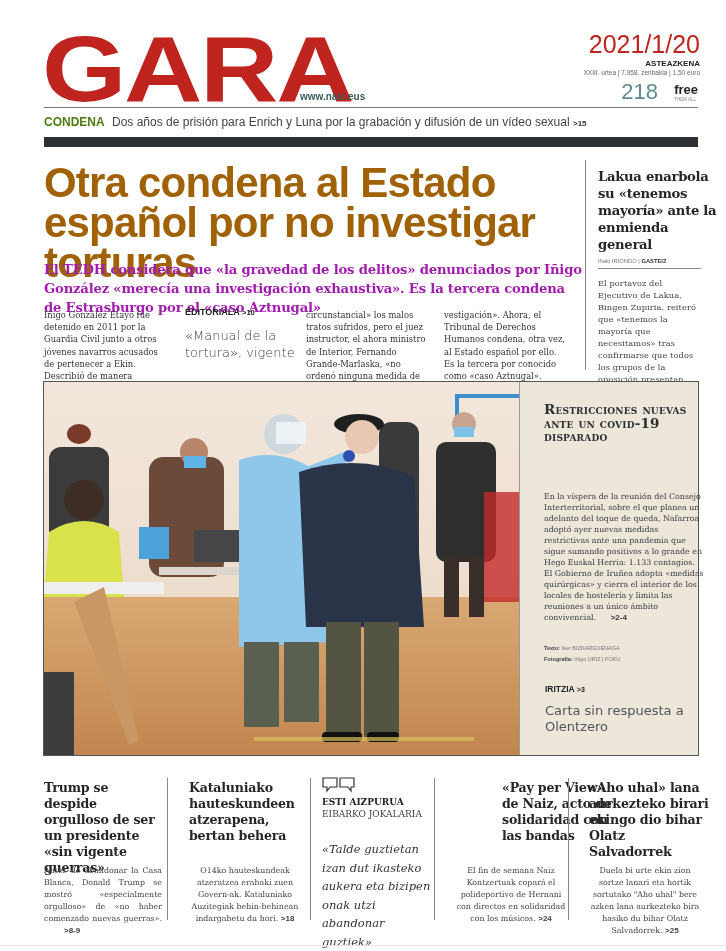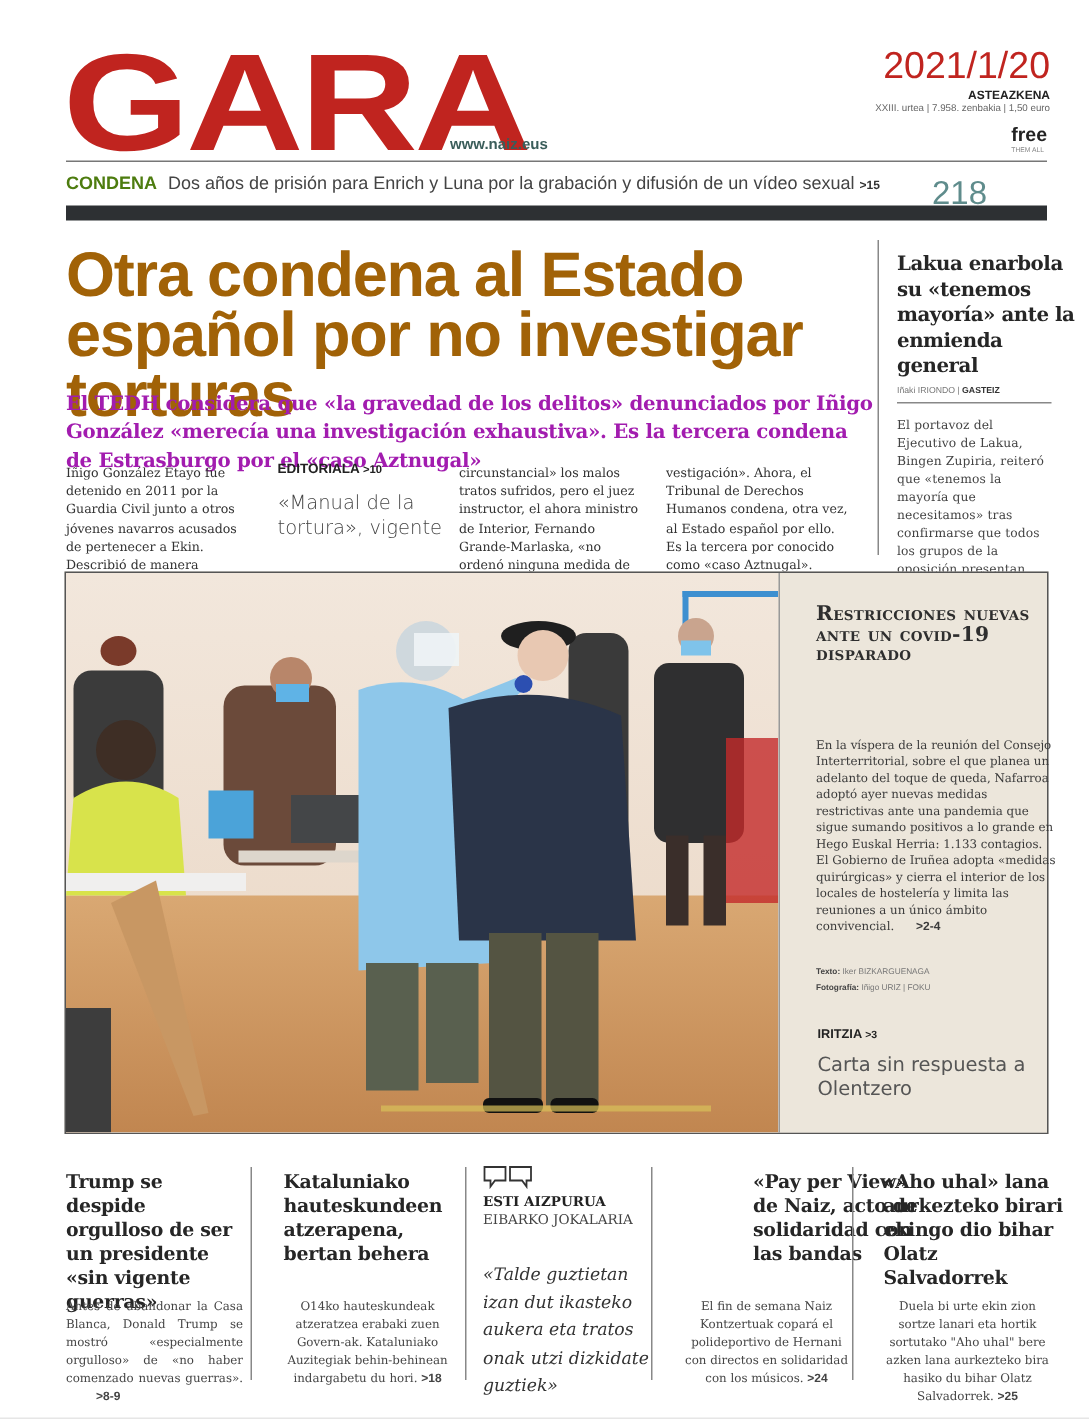--- a/index.html
+++ b/index.html
@@ -7,21 +7,21 @@
   body { position:relative; font-family:"DejaVu Serif", serif; color:#2a2a2a; }
 
   .abs { position:absolute; }
 
   
   .logo { left:42px; top:28px; font-family:"Liberation Sans", sans-serif; font-weight:bold; font-size:92px; line-height:82px; color:#c0241f; letter-spacing:-2px; transform:scaleX(1.18); transform-origin:left top; }
   .url { left:300px; top:91px; font-family:"Liberation Sans", sans-serif; font-size:10px; font-weight:bold; color:#3a5d5a; }
   .date { right:26px; top:30px; font-family:"Liberation Sans", sans-serif; font-size:25px; color:#c0241f; letter-spacing:0px; line-height:28px; }
   .weekday { right:26px; top:59px; font-family:"Liberation Sans", sans-serif; font-size:8px; font-weight:bold; color:#222; }
   .issue { right:26px; top:69px; font-family:"Liberation Sans", sans-serif; font-size:6.5px; color:#666; }
-  .count { right:68px; top:80px; font-family:"Liberation Sans", sans-serif; font-size:22px; color:#5f8c8c; line-height:24px;margin-top:37px; }
+  .count { right:68px; top:80px; font-family:"Liberation Sans", sans-serif; font-size:22px; color:#5f8c8c; line-height:24px; }
   .free { right:28px; top:83px; font-family:"Liberation Sans", sans-serif; font-size:13px; font-weight:bold; color:#222; line-height:13px; }
   .freesub { right:30px; top:97px; font-family:"Liberation Sans", sans-serif; font-size:4.5px; color:#888; }
   .rule1 { left:44px; top:107px; width:654px; height:1px; background:#777; }
   .ticker { left:44px; top:115px; font-family:"Liberation Sans", sans-serif; font-size:12px; color:#444; white-space:nowrap; }
   .ticker b { color:#4d7c0f; font-weight:bold; margin-right:4px; }
   .ticker .pg { font-size:8px; font-weight:bold; color:#333; }
   .darkbar { left:44px; top:137px; width:654px; height:10px; background:#2d3033; }
 
   
   .headline { left:44px; top:163px; width:540px; font-family:Liberation Sans, sans-serif; font-weight:bold; font-size:42px; line-height:40px; color:#a16207; letter-spacing:-0.8px; }
@@ -201,21 +201,21 @@
 <div class="abs vdiv" style="left:310px;"></div>
 
 <div class="abs quote-icon">
   <svg width="34" height="16" viewBox="0 0 34 16">
     <path d="M1 1 H15 V10 H8 L5 14 L5 10 H1 Z" fill="none" stroke="#333" stroke-width="1.2"></path>
     <path d="M18 1 H32 V10 H29 L29 14 L26 10 H18 Z" fill="none" stroke="#333" stroke-width="1.2"></path>
   </svg>
 </div>
 <div class="abs q-name">ESTI AIZPURUA</div>
 <div class="abs q-role">EIBARKO JOKALARIA</div>
-<div class="abs q-text">«Talde guztietan izan dut ikasteko aukera eta tratos onak utzi dizkidate guztiek»</div>
+<div class="abs q-text">«Talde guztietan izan dut ikasteko aukera eta bizipen onak utzi abandonar guztiek»</div>
 <div class="abs vdiv" style="left:434px;"></div>
 
 <div class="abs b-head" style="left:455px; top:780px; width:115px;margin-left:47px;">«Pay per View» de Naiz, acto de solidaridad con las bandas</div>
 <div class="abs b-body" style="left:455px; top:865px; width:112px;">
   <span>El fin de semana Naiz Kontzertuak copará el polideportivo de Hernani con directos en solidaridad con los músicos.</span>
   <span class="pgref">&gt;24</span>
 </div>
 <div class="abs vdiv" style="left:568px;"></div>
 
 <div class="abs b-head" style="left:589px; top:780px; width:120px;">«Aho uhal» lana aurkezteko birari ekingo dio bihar Olatz Salvadorrek</div>

